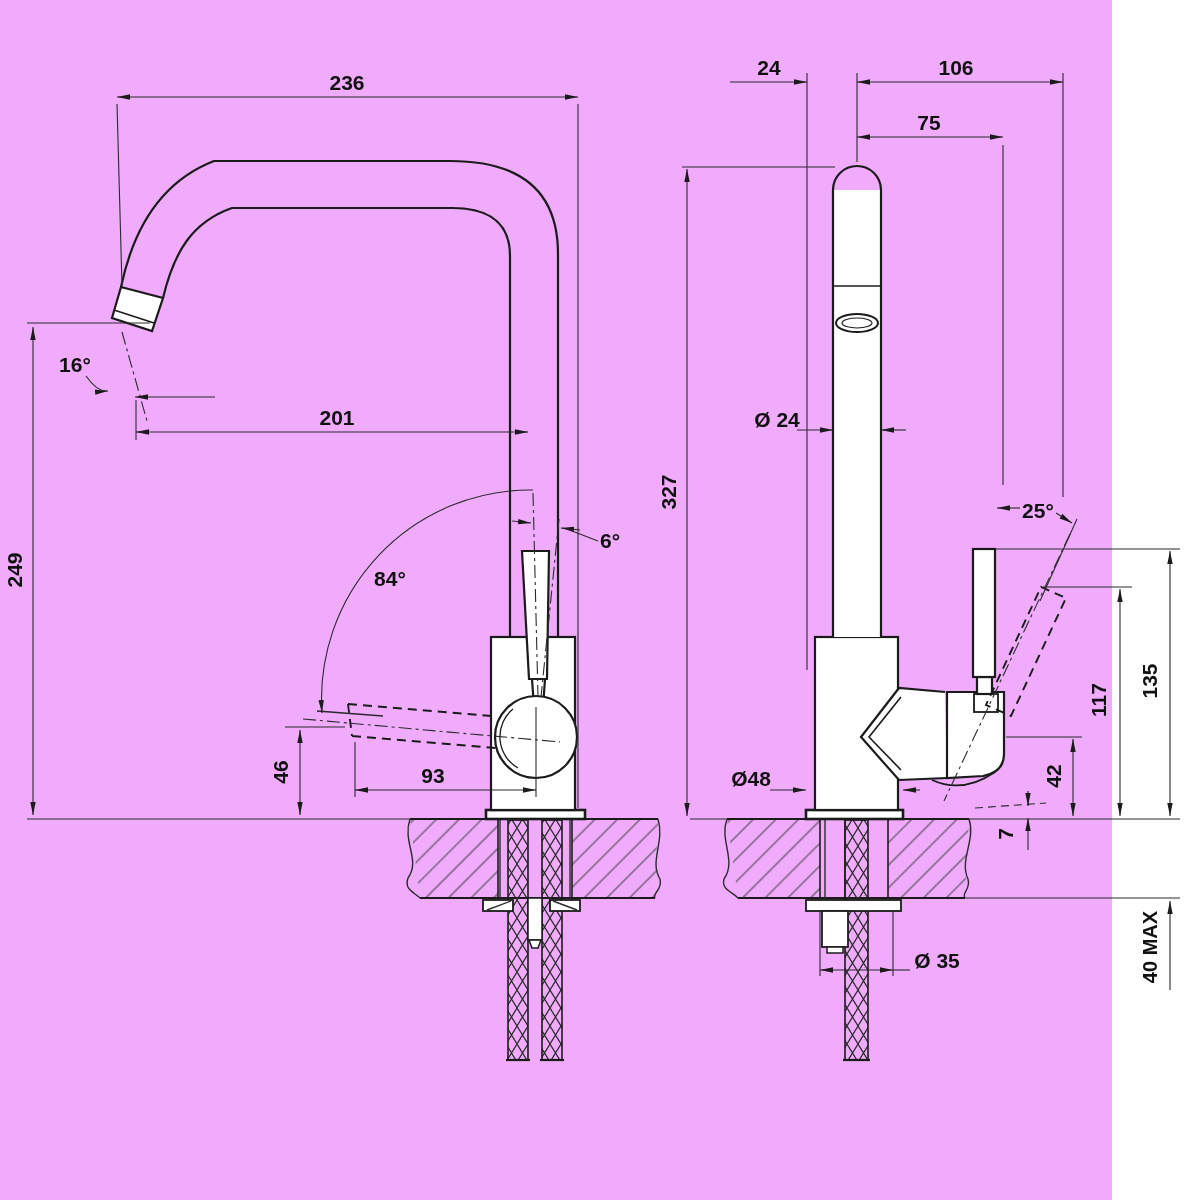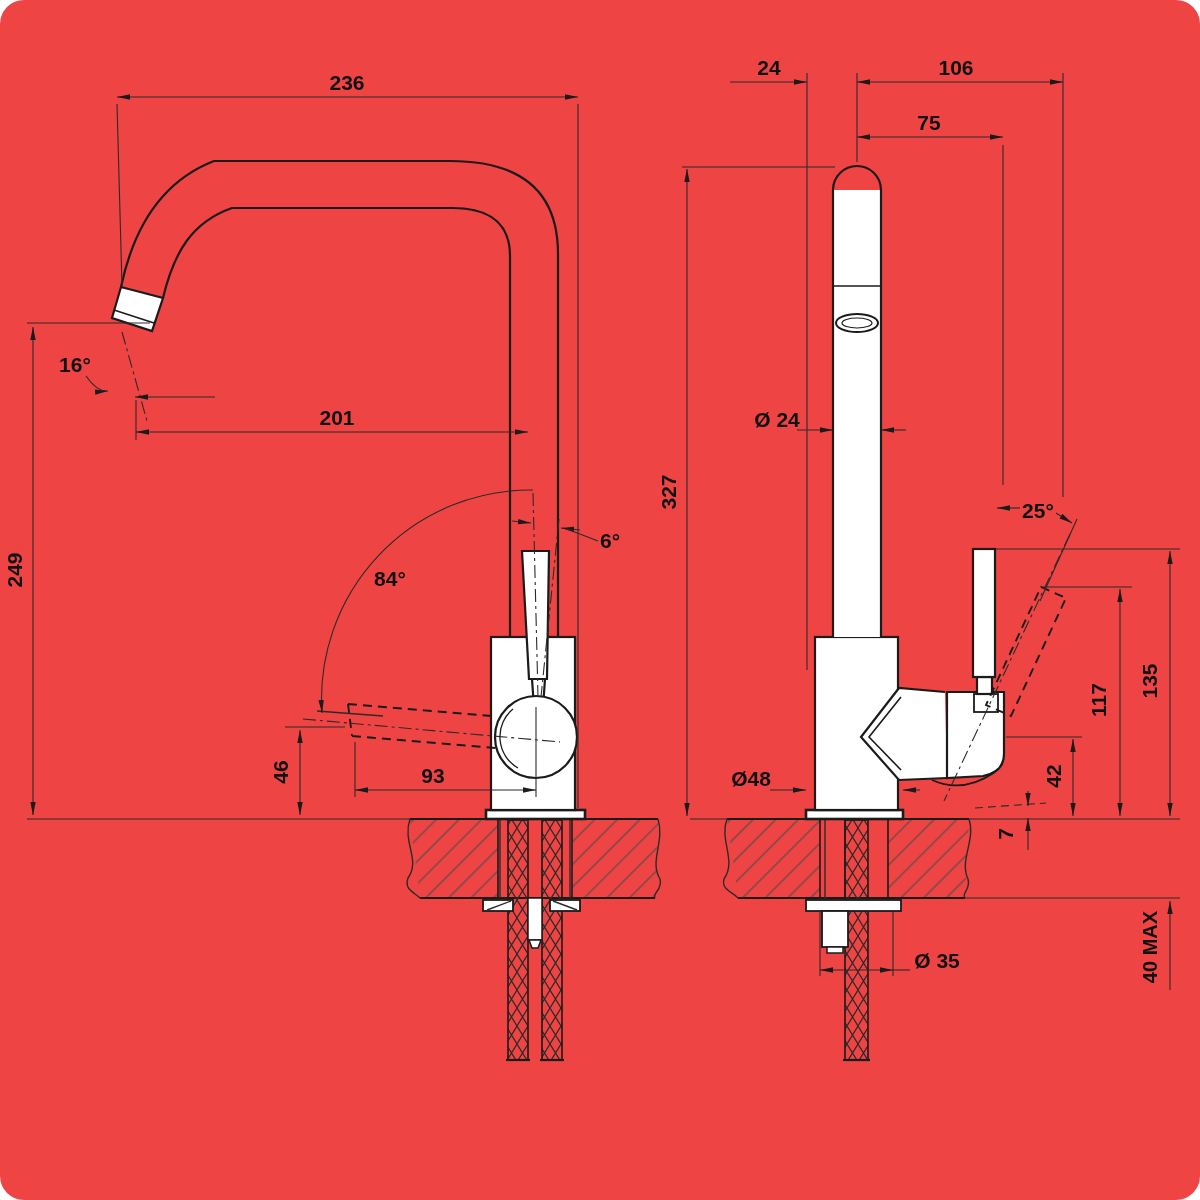--- a/index.html
+++ b/index.html
@@ -1,17 +1,17 @@
 <!DOCTYPE html>
 <html><head>
 <meta charset="utf-8">
 <style>
   html,body{margin:0;padding:0;background:#ffffff;width:1200px;height:1200px;}
   body{font-family:"Liberation Sans", sans-serif;}
-  #stage{width:1200px;height:1200px;position:relative;background:#ef4444;border-radius:24px;}
+  #stage{width:1112px;height:1200px;position:relative;background:#f0abfc;}
   svg{position:absolute;top:0;left:0;}
   .obj{stroke:#1b1b1b;stroke-width:2.2;fill:none;}
   .objf{stroke:#1b1b1b;stroke-width:2.2;fill:#ffffff;}
   .objf25{stroke:#1b1b1b;stroke-width:2.6;fill:#ffffff;}
   .obj16{stroke:#1b1b1b;stroke-width:1.6;fill:none;}
   .obj18f{stroke:#1b1b1b;stroke-width:1.8;fill:#ffffff;}
   .thin{stroke:#2b2b2b;stroke-width:1.1;fill:none;}
   .thin14{stroke:#2b2b2b;stroke-width:1.4;fill:none;}
   .dash{stroke:#1b1b1b;stroke-width:1.9;fill:none;stroke-dasharray:9 6;}
   .cline{stroke:#2b2b2b;stroke-width:1.1;fill:none;stroke-dasharray:13 4 3 4;}

